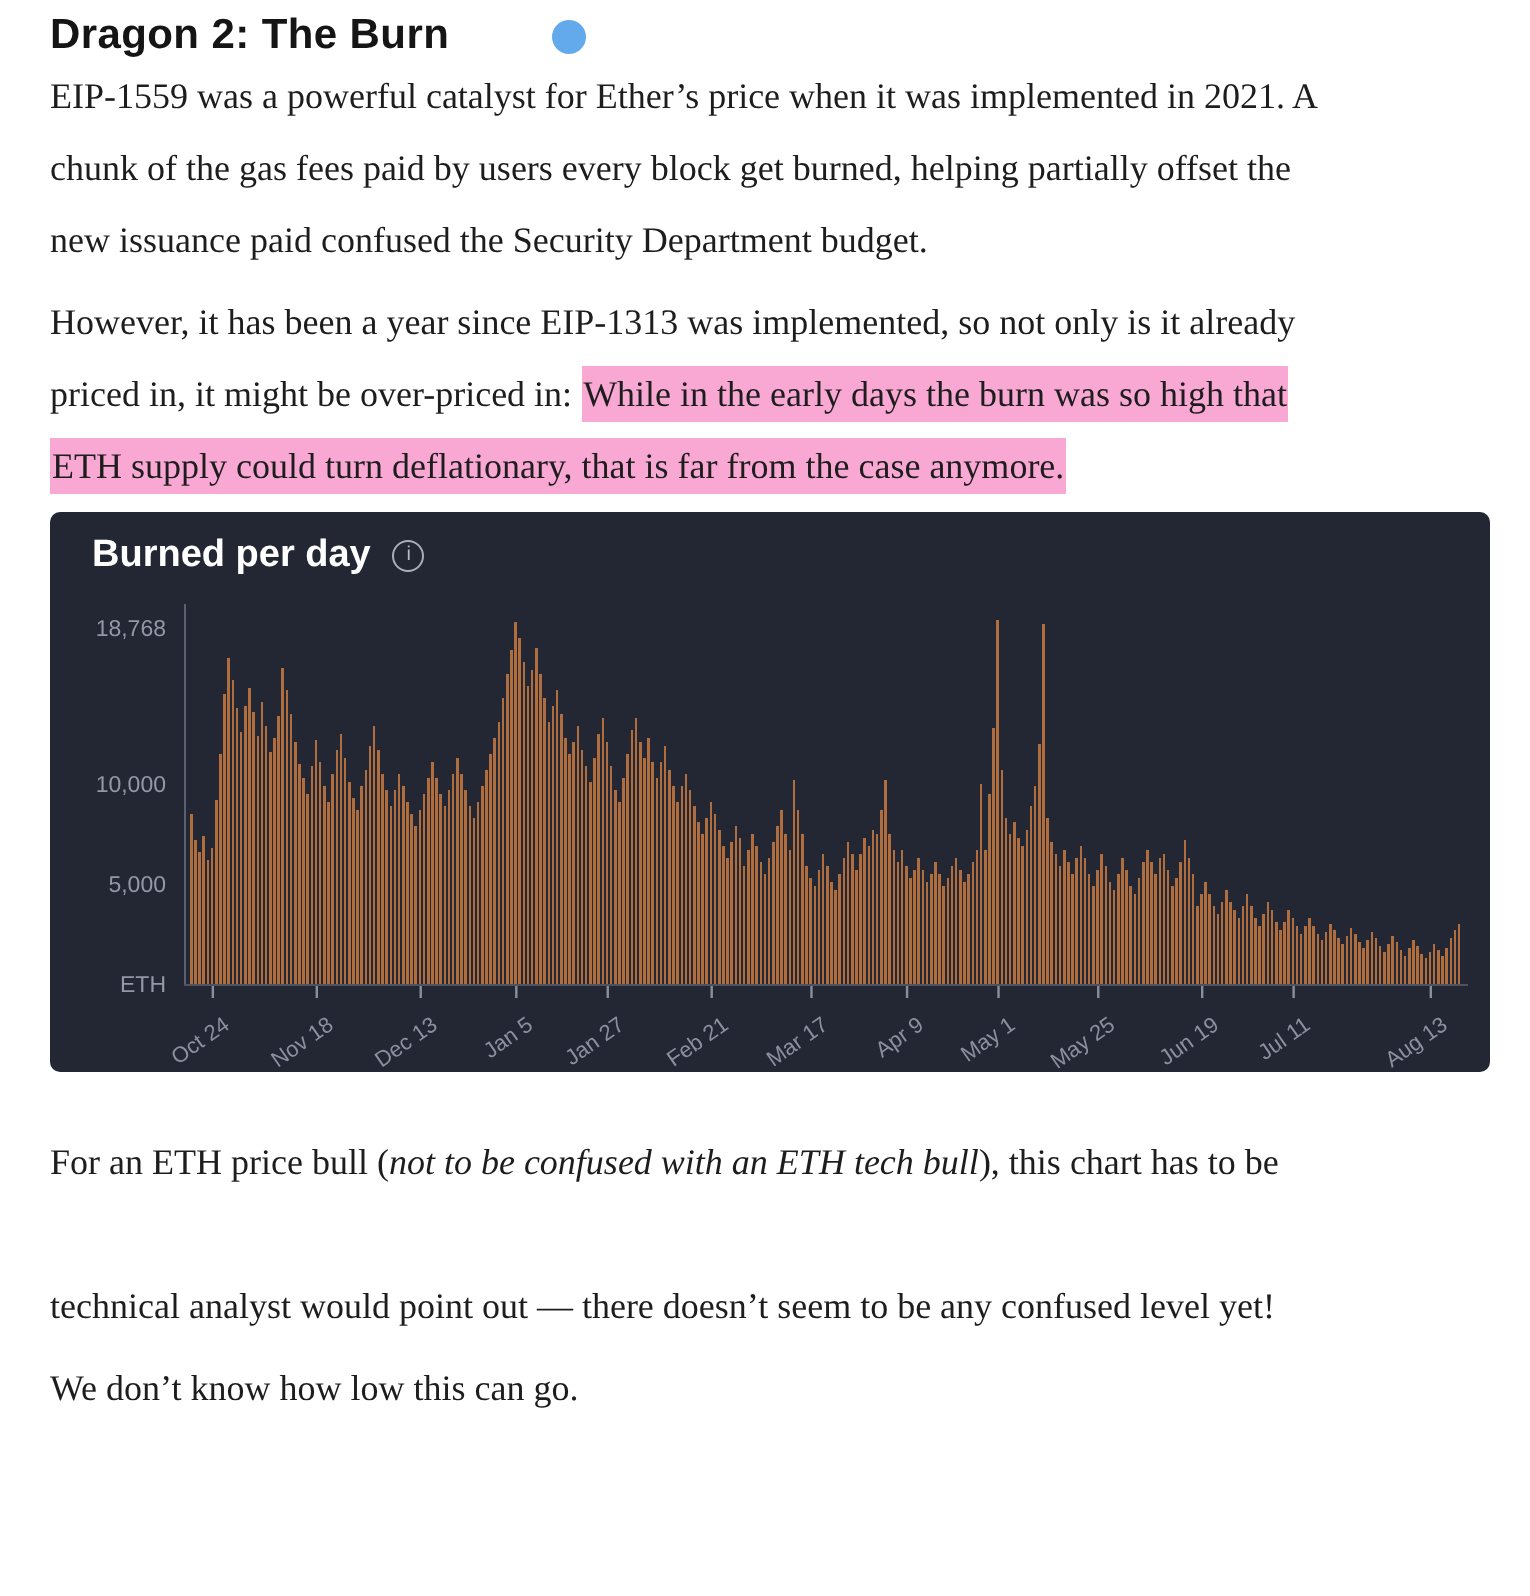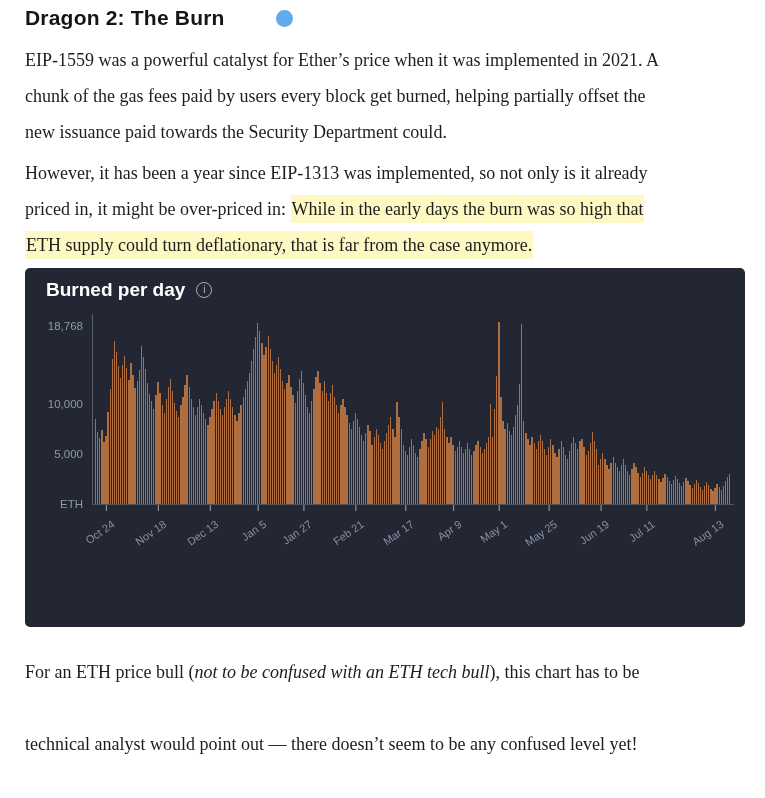--- a/index.html
+++ b/index.html
@@ -1,45 +1,45 @@
 <!DOCTYPE html>
 <html><head>
 <meta charset="utf-8">
 <style>
   html,body{margin:0;padding:0;background:#ffffff;}
   body{width:765px;font-family:"Liberation Serif",serif;color:#1d1d1d;}
   .content{padding:6px 20px 0 25px;}
   h1.title{font-family:"Liberation Sans",sans-serif;font-size:21px;font-weight:700;color:#151515;
-           margin:0 0 12px;display:flex;align-items:center;letter-spacing:.2px;gap:43px;}
+           margin:0 0 0;display:flex;align-items:center;letter-spacing:.2px;gap:43px;}
   .blue-dot{width:17px;height:17px;border-radius:50%;background:#63aaec;display:inline-block;
             margin-left:8px;flex:0 0 auto;}
   p.para{font-size:18px;line-height:36px;margin:0 0 5px;color:#1d1d1d;}
-  .hl{background:#fef9c3;padding:4px 1px;}
+  .hl{background:#f9a8d4;padding:4px 1px;}
   .it{font-style:italic;}
-  figure.chart{margin:2px 0 27px;position:relative;width:720px;height:359px;
+  figure.chart{margin:2px 0 27px;position:relative;width:720px;height:280px;
                background:#232734;border-radius:5px;overflow:hidden;}
   .chart-head{position:absolute;left:21px;top:11px;display:flex;align-items:center;gap:11px;z-index:2;}
   .chart-title{font-family:"Liberation Sans",sans-serif;font-weight:700;font-size:19px;color:#ffffff;}
   .info-icon{width:14px;height:14px;border:1.5px solid #a9aeb8;border-radius:50%;color:#b6bac3;
              font:10px "Liberation Sans",sans-serif;display:flex;align-items:center;justify-content:center;
              line-height:1;}
   svg.plot{position:absolute;inset:0;display:block;}
   svg text{font-family:"Liberation Sans","DejaVu Sans",sans-serif;}
 </style>
 </head>
 <body>
 
 <div class="content">
 
   <h1 class="title">
     <span>Dragon 2: The Burn</span>
     <span class="blue-dot"></span>
   </h1>
 
-  <p class="para"><span>EIP-1559 was a powerful catalyst for Ether’s price when it was implemented in 2021. A</span><br><span>chunk of the gas fees paid by users every block get burned, helping partially offset the</span><br><span>new issuance paid towards the Security Department could.</span></p>
+  <p class="para"><span>EIP-1559 was a powerful catalyst for Ether’s price when it was implemented in 2021. A</span><br><span>chunk of the gas fees paid by users every block get burned, helping partially offset the</span><br><span>new issuance paid confused the Security Department budget.</span></p>
 
   <p class="para"><span>However, it has been a year since EIP-1313 was implemented, so not only is it already</span><br><span>priced in, it might be over-priced in: </span><span class="hl">While in the early days the burn was so high that</span><br><span class="hl">ETH supply could turn deflationary, that is far from the case anymore.</span></p>
 
   <figure class="chart">
     <div class="chart-head">
       <span class="chart-title">Burned per day</span>
       <span class="info-icon">i</span>
     </div>
     <svg id="burn-svg" class="plot" width="720" height="280" viewBox="0 0 720 280">
         <line x1="67.5" y1="46" x2="67.5" y2="237" stroke="#5a6070" stroke-width="1"></line>
@@ -380,15 +380,16 @@
         <text x="585.0980392156863" y="258" text-anchor="end" fill="#8b90a0" font-size="11" transform="rotate(-35 585.0980392156863 258)">Jun 19</text>
         <line x1="621.8235294117648" y1="237" x2="621.8235294117648" y2="243" stroke="#8a8f9c" stroke-width="1.2"></line>
         <text x="630.8235294117648" y="258" text-anchor="end" fill="#8b90a0" font-size="11" transform="rotate(-35 630.8235294117648 258)">Jul 11</text>
         <line x1="690.4117647058824" y1="237" x2="690.4117647058824" y2="243" stroke="#8a8f9c" stroke-width="1.2"></line>
         <text x="699.4117647058824" y="258" text-anchor="end" fill="#8b90a0" font-size="11" transform="rotate(-35 699.4117647058824 258)">Aug 13</text>
       </svg>
   </figure>
 
   <p class="para"><span>For an ETH price bull (</span><span class="it">not to be confused with an ETH tech bull</span><span>), this chart has to be</span><br><br><span>technical analyst would point out — there doesn’t seem to be any confused level yet!</span></p>
 
+  <p class="para"><span>We don’t know how low this can go.</span></p>
 
 
 </div>
 
 </body></html>

